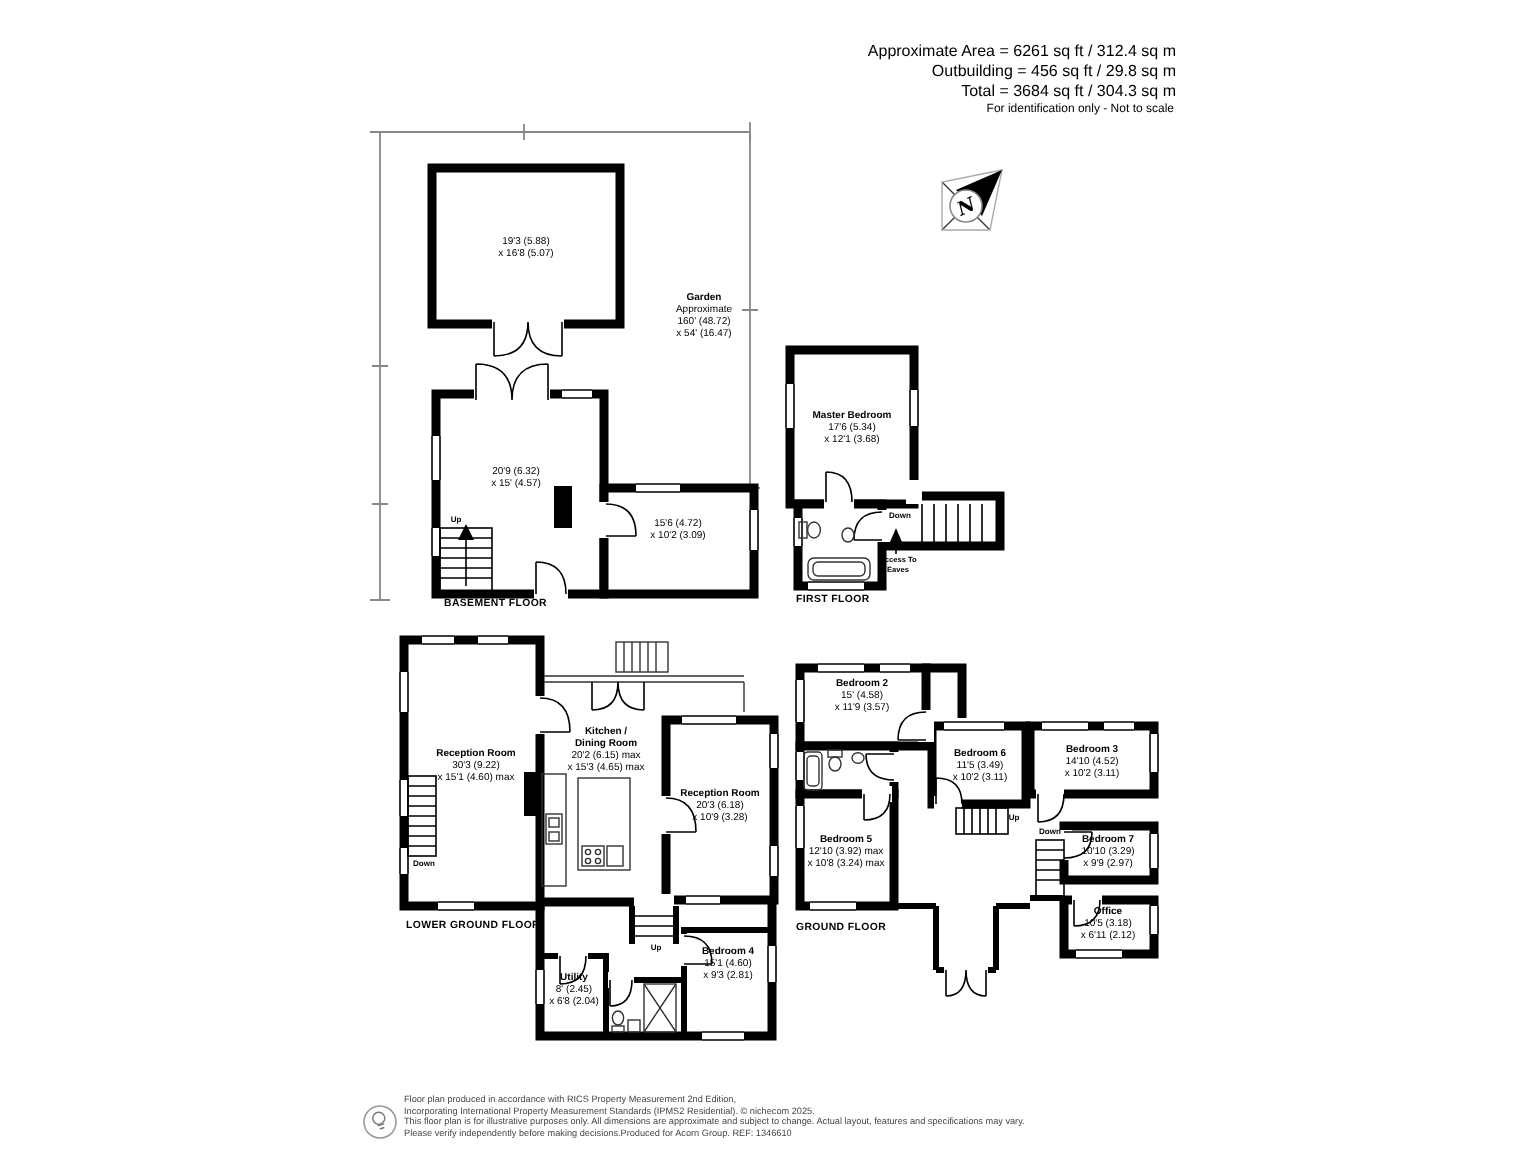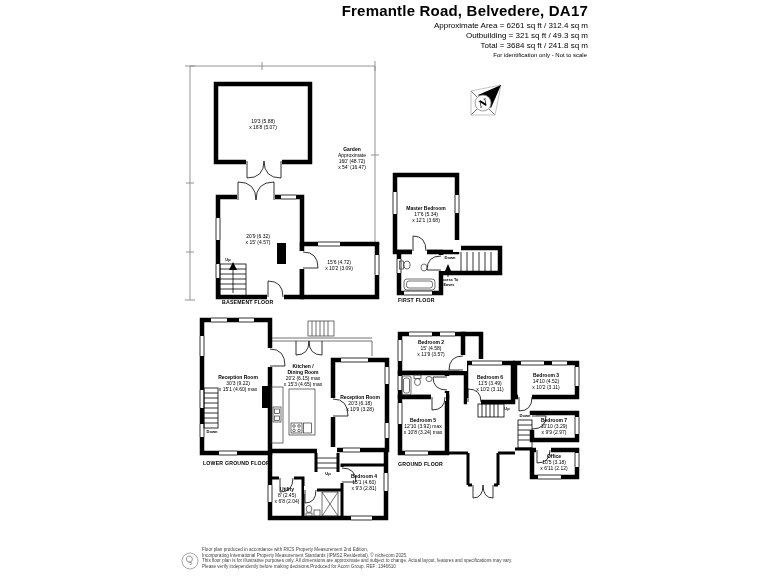--- a/index.html
+++ b/index.html
@@ -253,24 +253,23 @@
     <text x="483" y="106.5" text-anchor="middle" font-family="DejaVu Serif, serif" font-size="9.5" font-style="italic" font-weight="bold" transform="rotate(-25 483 103)">N</text>
   </g>
 
   <g transform="rotate(-18 190 561)">
     <circle cx="190" cy="561" r="8" fill="none" stroke="#999" stroke-width=".8"></circle>
     <circle cx="190" cy="559" r="3" fill="none" stroke="#777" stroke-width=".7"></circle>
     <path d="M188.3,562.5 H191.7 M188.8,564.3 H191.2" fill="none" stroke="#777" stroke-width=".7"></path>
   </g>
 </svg>
 
-<div class="hdr-title">Fremantle Road, Belvedere, DA17</div>
 <div class="hdr-line" style="top:21px">Approximate Area = 6261 sq ft / 312.4 sq m</div>
-<div class="hdr-line" style="top:31px">Outbuilding = 321 sq ft / 49.3 sq m</div>
-<div class="hdr-line" style="top:41px">Total = 3684 sq ft / 241.8 sq m</div>
+<div class="hdr-line" style="top:31px">Outbuilding = 456 sq ft / 29.8 sq m</div>
+<div class="hdr-line" style="top:41px">Total = 3684 sq ft / 304.3 sq m</div>
 <div class="hdr-note" style="top:52px">For identification only - Not to scale</div>
 
 <div class="rl" style="left:228px;top:118px">
   <span class="dm">19'3 (5.88)</span>
   <span class="dm">x 16'8 (5.07)</span>
 </div>
 <div class="garden-lbl" style="left:317px;top:146px">
   <span class="nm">Garden</span>
   <span class="dm">Approximate</span>
   <span class="dm">160' (48.72)</span>

